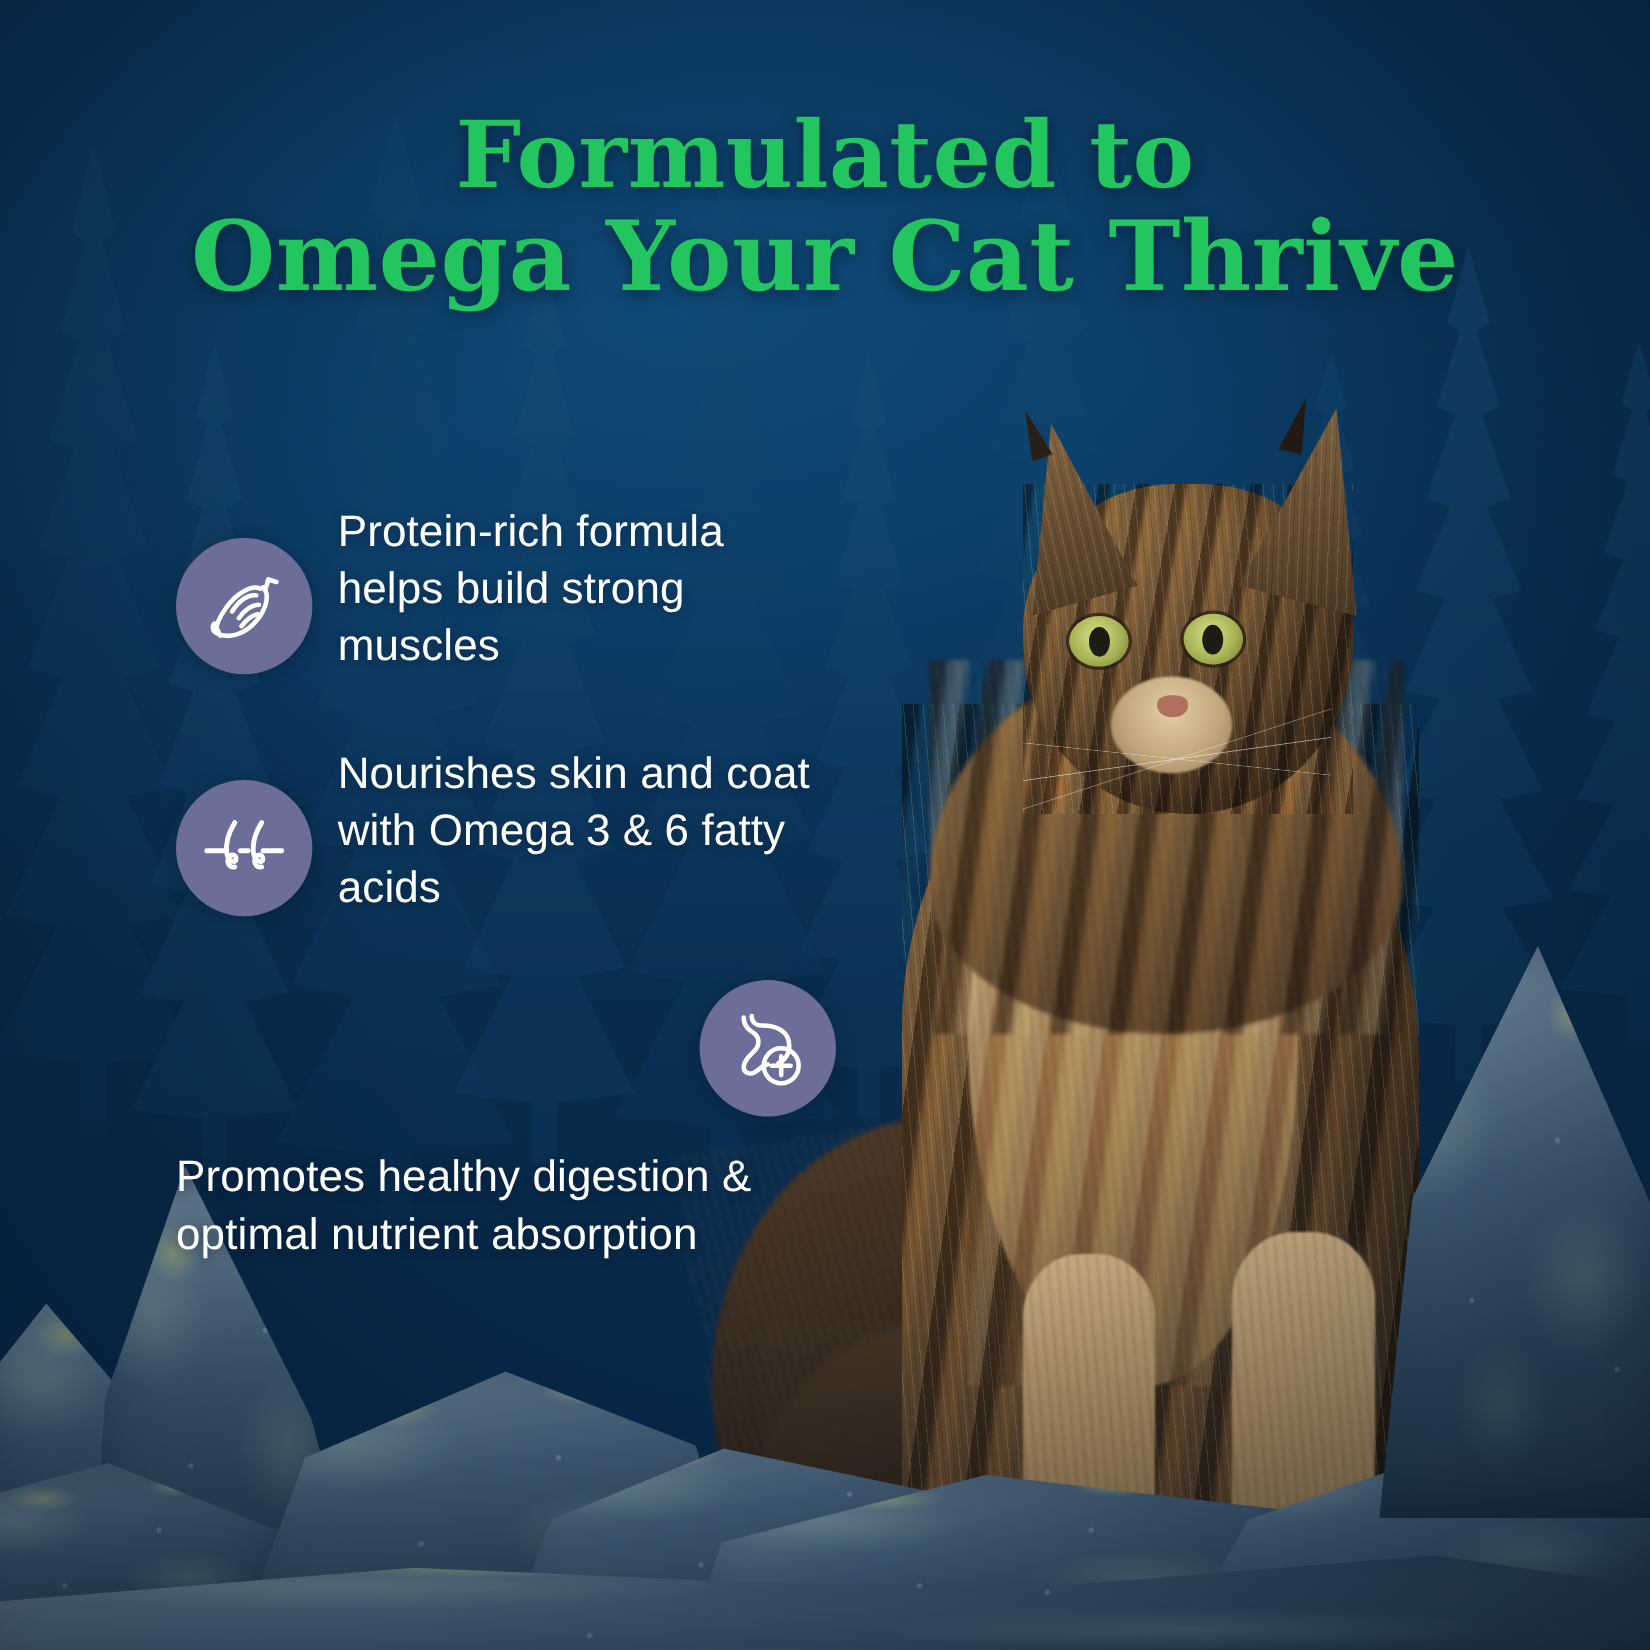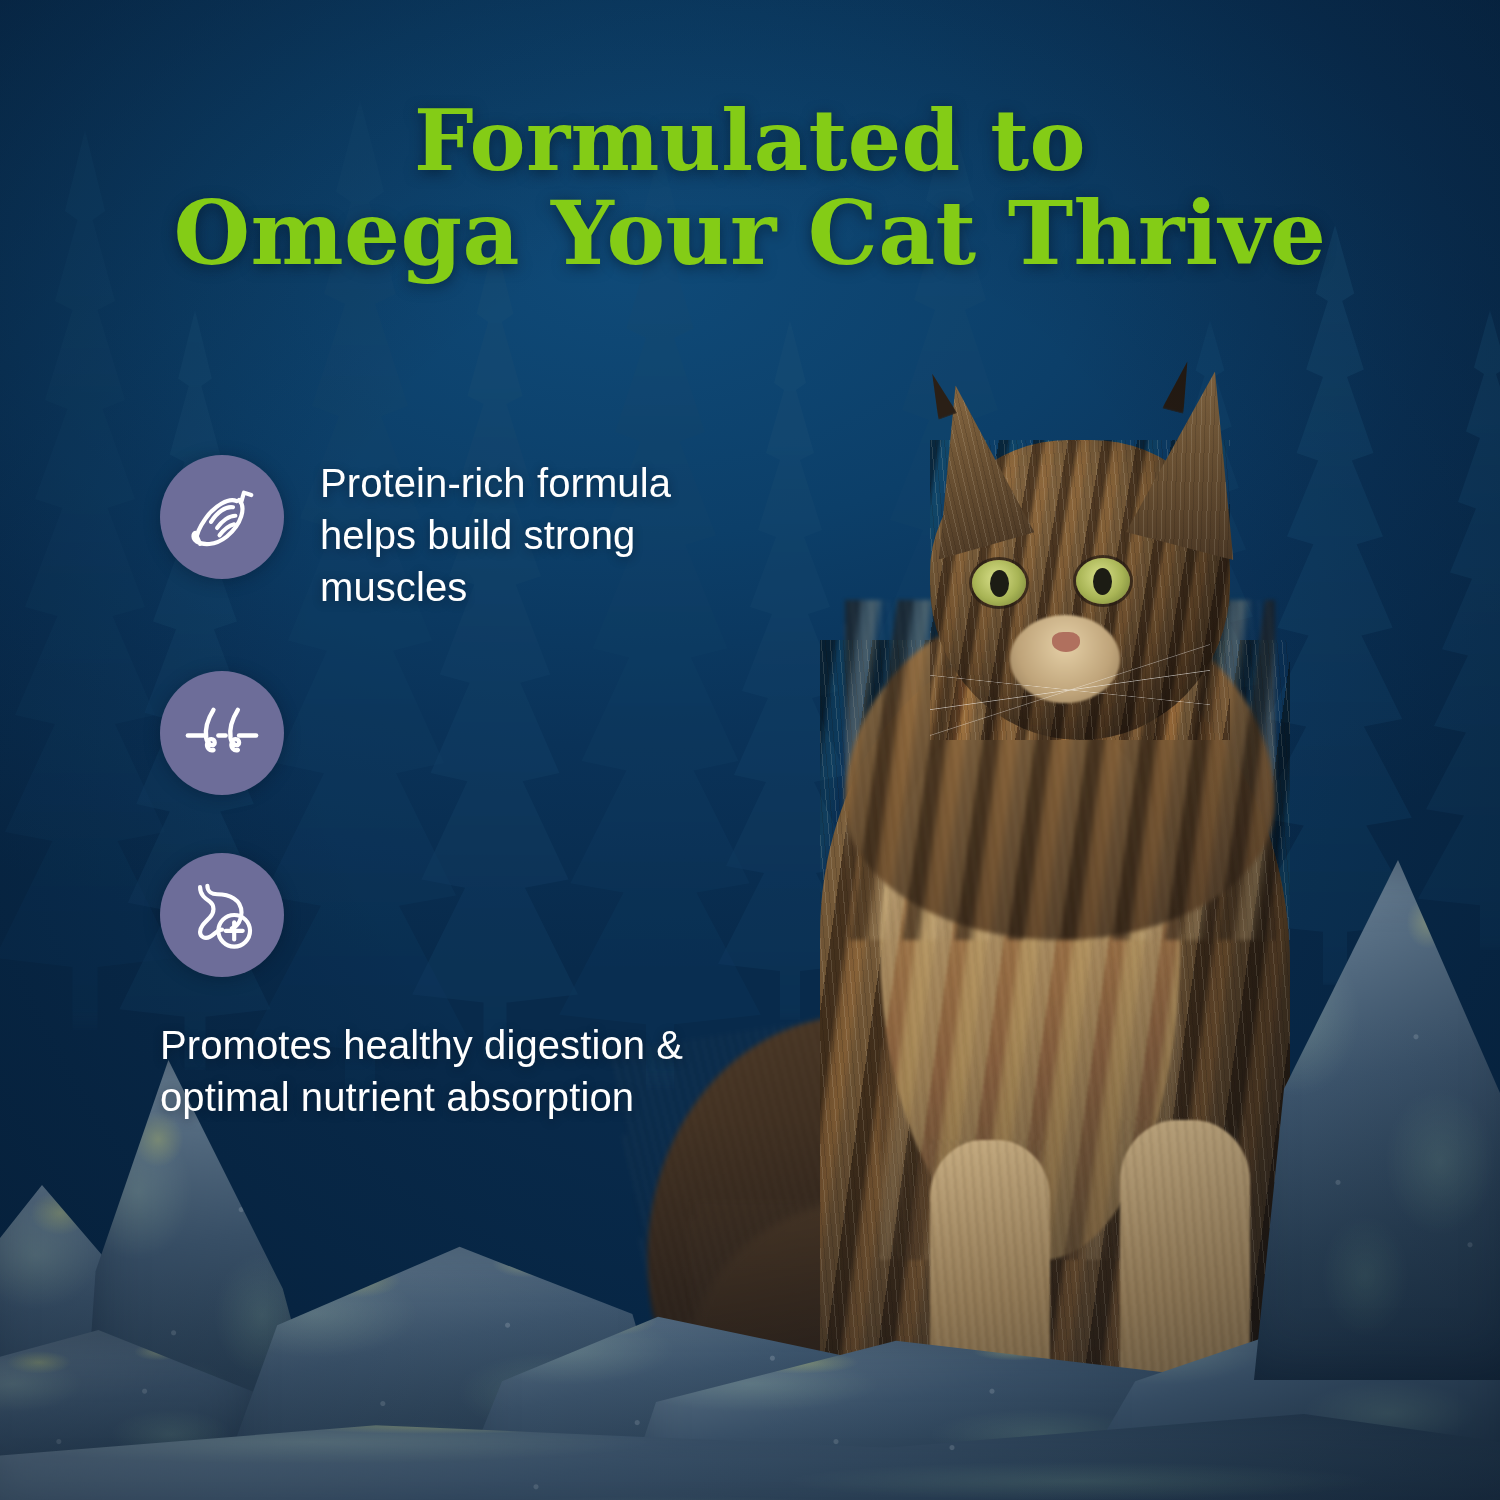--- a/index.html
+++ b/index.html
@@ -90,32 +90,32 @@
       rgba(255,244,220,.13) 0 1px, rgba(0,0,0,0) 1px 4px,
       rgba(26,18,12,.16) 4px 5px, rgba(0,0,0,0) 5px 9px);
   }
 
   
   .heading{
     position:absolute; left:0; right:0; top:96px;
     text-align:center;
     font-family:"DejaVu Serif", serif;
     font-weight:700;
-    color:#84cc16;
+    color:#22c55e;
     font-size:84px;
     line-height:1.07;
     letter-spacing:.4px;
     text-shadow:0 3px 14px rgba(2,16,32,.55);
   }
   .heading .l1{ display:block; }
   .heading .l2{ display:block; font-size:88px; }
 
   
   .bullets{ position:absolute; left:160px; top:455px; width:600px; }
-  .bullet{ display:flex; align-items:flex-start; gap:36px; margin-bottom:58px; }
+  .bullet{ display:flex; align-items:flex-end; gap:23px; margin-bottom:58px; }
   .bullet:last-child{ margin-bottom:0;flex-direction:column; }
   .badge{
     flex:0 0 auto;
     width:124px; height:124px; border-radius:50%;
     background:#6d6d99;
     display:flex; align-items:center; justify-content:center;
     box-shadow:0 2px 16px rgba(4,18,34,.35);
   }
   .badge svg{ width:78px; height:78px; display:block; }
   .btext{
@@ -306,20 +306,21 @@
         <svg viewBox="0 0 64 64" fill="none" stroke="#ffffff" stroke-width="3.6" stroke-linecap="round" stroke-linejoin="round" aria-hidden="true">
           <line x1="4" y1="34" x2="18" y2="34"></line>
           <line x1="29" y1="34" x2="35" y2="34"></line>
           <line x1="46" y1="34" x2="60" y2="34"></line>
           <path d="M25 13 C20 21 18 29 19 36 C20 42 26 44 26 40 C26 36 21 36 20 40
                    C19 44 22 47 25 46"></path>
           <path d="M45 13 C40 21 38 29 39 36 C40 42 46 44 46 40 C46 36 41 36 40 40
                    C39 44 42 47 45 46"></path>
         </svg>
       </div>
+      <div class="btext">Nourishes skin and coat with Omega 3 &amp; 6 fatty acids</div>
     </div>
 
     <div class="bullet b3">
       <div class="badge">
         <svg viewBox="0 0 64 64" fill="none" stroke="#ffffff" stroke-width="3.4" stroke-linecap="round" stroke-linejoin="round" aria-hidden="true">
           <path d="M20 8 C20 13 24 15 28 15 C38 15 48 19 48 30 C48 36 45 41 40 43"></path>
           <path d="M14 9 C14 16 19 19 22 21 C26 24 26 30 22 34 C17 39 14 42 14 46
                    C14 50 18 52 22 50 C26 48 28 44 32 44"></path>
           <circle cx="42" cy="45" r="13"></circle>
           <line x1="42" y1="38" x2="42" y2="52"></line>

